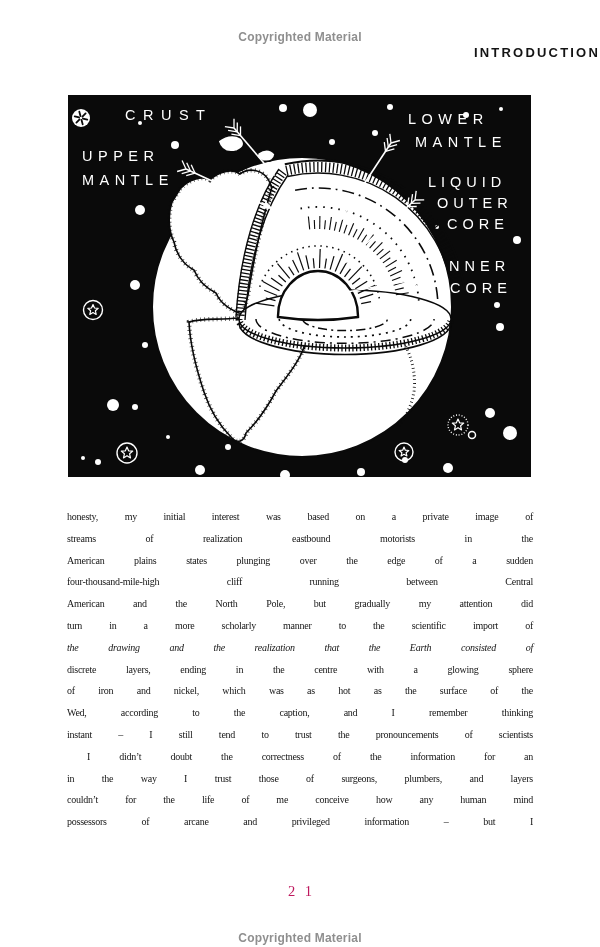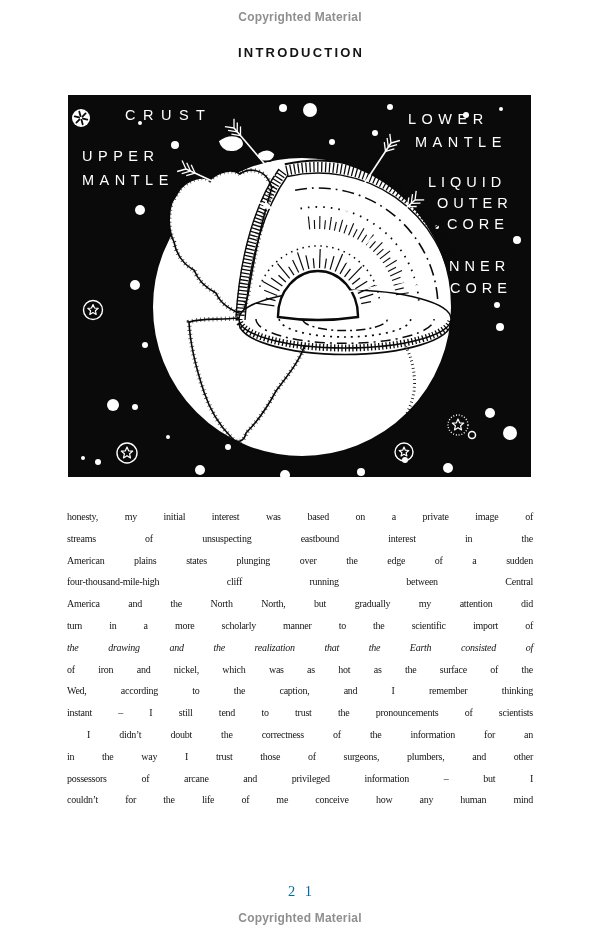--- a/index.html
+++ b/index.html
@@ -1,37 +1,37 @@
 <!DOCTYPE html>
 <html><head>
 <meta charset="utf-8">
 <style>
   html,body{margin:0;padding:0;background:#ffffff;}
   #page{position:relative;width:600px;height:947px;background:#ffffff;overflow:hidden;
         font-family:"Liberation Serif",serif;}
   .copyright{position:absolute;left:0;width:600px;text-align:center;
              font-family:"Liberation Sans",sans-serif;font-weight:bold;
-             font-size:12px;color:#8f8f8f;letter-spacing:0.2px;}
+             font-size:12px;color:#8f8f8f;letter-spacing:0.2px;margin-top:20px;}
   #copyright-top{top:10px;}
   #copyright-bottom{top:911px;}
-  #chapter-heading{position:absolute;top:45px;left:0;width:600px;text-align:center;
+  #chapter-heading{position:absolute;top:45px;left:0;width:600px;text-align:right;
              font-family:"Liberation Sans",sans-serif;font-weight:700;
              font-size:13px;letter-spacing:2.2px;text-indent:2.2px;color:#141414;}
   #figure{position:absolute;left:68px;top:95px;width:413px;height:382px;background:#0a0a0a;}
   #figure svg{display:block;}
   #body-text{position:absolute;left:67px;top:506px;width:466px;
              font-size:10px;line-height:21.8px;color:#151515;
              letter-spacing:-0.25px;word-spacing:-0.6px;}
   .line{height:21.8px;text-align:justify;text-align-last:justify;-moz-text-align-last:justify;
         overflow:visible;white-space:normal;}
   .line.end{text-align-last:left;-moz-text-align-last:left;}
   .line.indent{text-indent:20px;}
   .line.italic{font-style:italic;}
   #page-number{position:absolute;top:883px;left:0;width:600px;text-align:center;
-             font-size:14.5px;letter-spacing:3px;text-indent:3px;color:#0369a1;}
+             font-size:14.5px;letter-spacing:3px;text-indent:3px;color:#be185d;}
 </style>
 </head>
 <body>
 
 <div id="page">
 
   <div id="copyright-top" class="copyright">Copyrighted Material</div>
 
   <div id="chapter-heading">INTRODUCTION</div>
 
@@ -272,31 +272,32 @@
             <line x1="341.1" y1="185.9" x2="349.0" y2="190.6" stroke="#ffffff" stroke-width="1.3"></line>
             <line x1="336.2" y1="186.8" x2="342.0" y2="179.6" stroke="#ffffff" stroke-width="1.3"></line>
             <line x1="336.2" y1="186.8" x2="344.1" y2="191.4" stroke="#ffffff" stroke-width="1.3"></line>
           </g>
         </g>
     </svg>
   </div>
 
   <div id="body-text">
       <div class="line">honesty, my initial interest was based on a private image of</div>
-      <div class="line">streams of unsuspecting eastbound interest in the</div>
+      <div class="line">streams of realization eastbound motorists in the</div>
       <div class="line">American plains states plunging over the edge of a sudden</div>
       <div class="line">four-thousand-mile-high cliff running between Central</div>
-      <div class="line">America and the North North, but gradually my attention did</div>
+      <div class="line">American and the North Pole, but gradually my attention did</div>
       <div class="line">turn in a more scholarly manner to the scientific import of</div>
       <div class="line italic">the drawing and the realization that the Earth consisted of</div>
+      <div class="line">discrete layers, ending in the centre with a glowing sphere</div>
       <div class="line">of iron and nickel, which was as hot as the surface of the</div>
       <div class="line">Wed, according to the caption, and I remember thinking</div>
       <div class="line">instant – I still tend to trust the pronouncements of scientists</div>
       <div class="line indent">I didn’t doubt the correctness of the information for an</div>
-      <div class="line">in the way I trust those of surgeons, plumbers, and other</div>
+      <div class="line">in the way I trust those of surgeons, plumbers, and layers</div>
+      <div class="line">couldn’t for the life of me conceive how any human mind</div>
       <div class="line">possessors of arcane and privileged information – but I</div>
-      <div class="line">couldn’t for the life of me conceive how any human mind</div>
     </div>
 
   <div id="page-number">2 1</div>
 
   <div id="copyright-bottom" class="copyright">Copyrighted Material</div>
 </div>
 
 </body></html>

